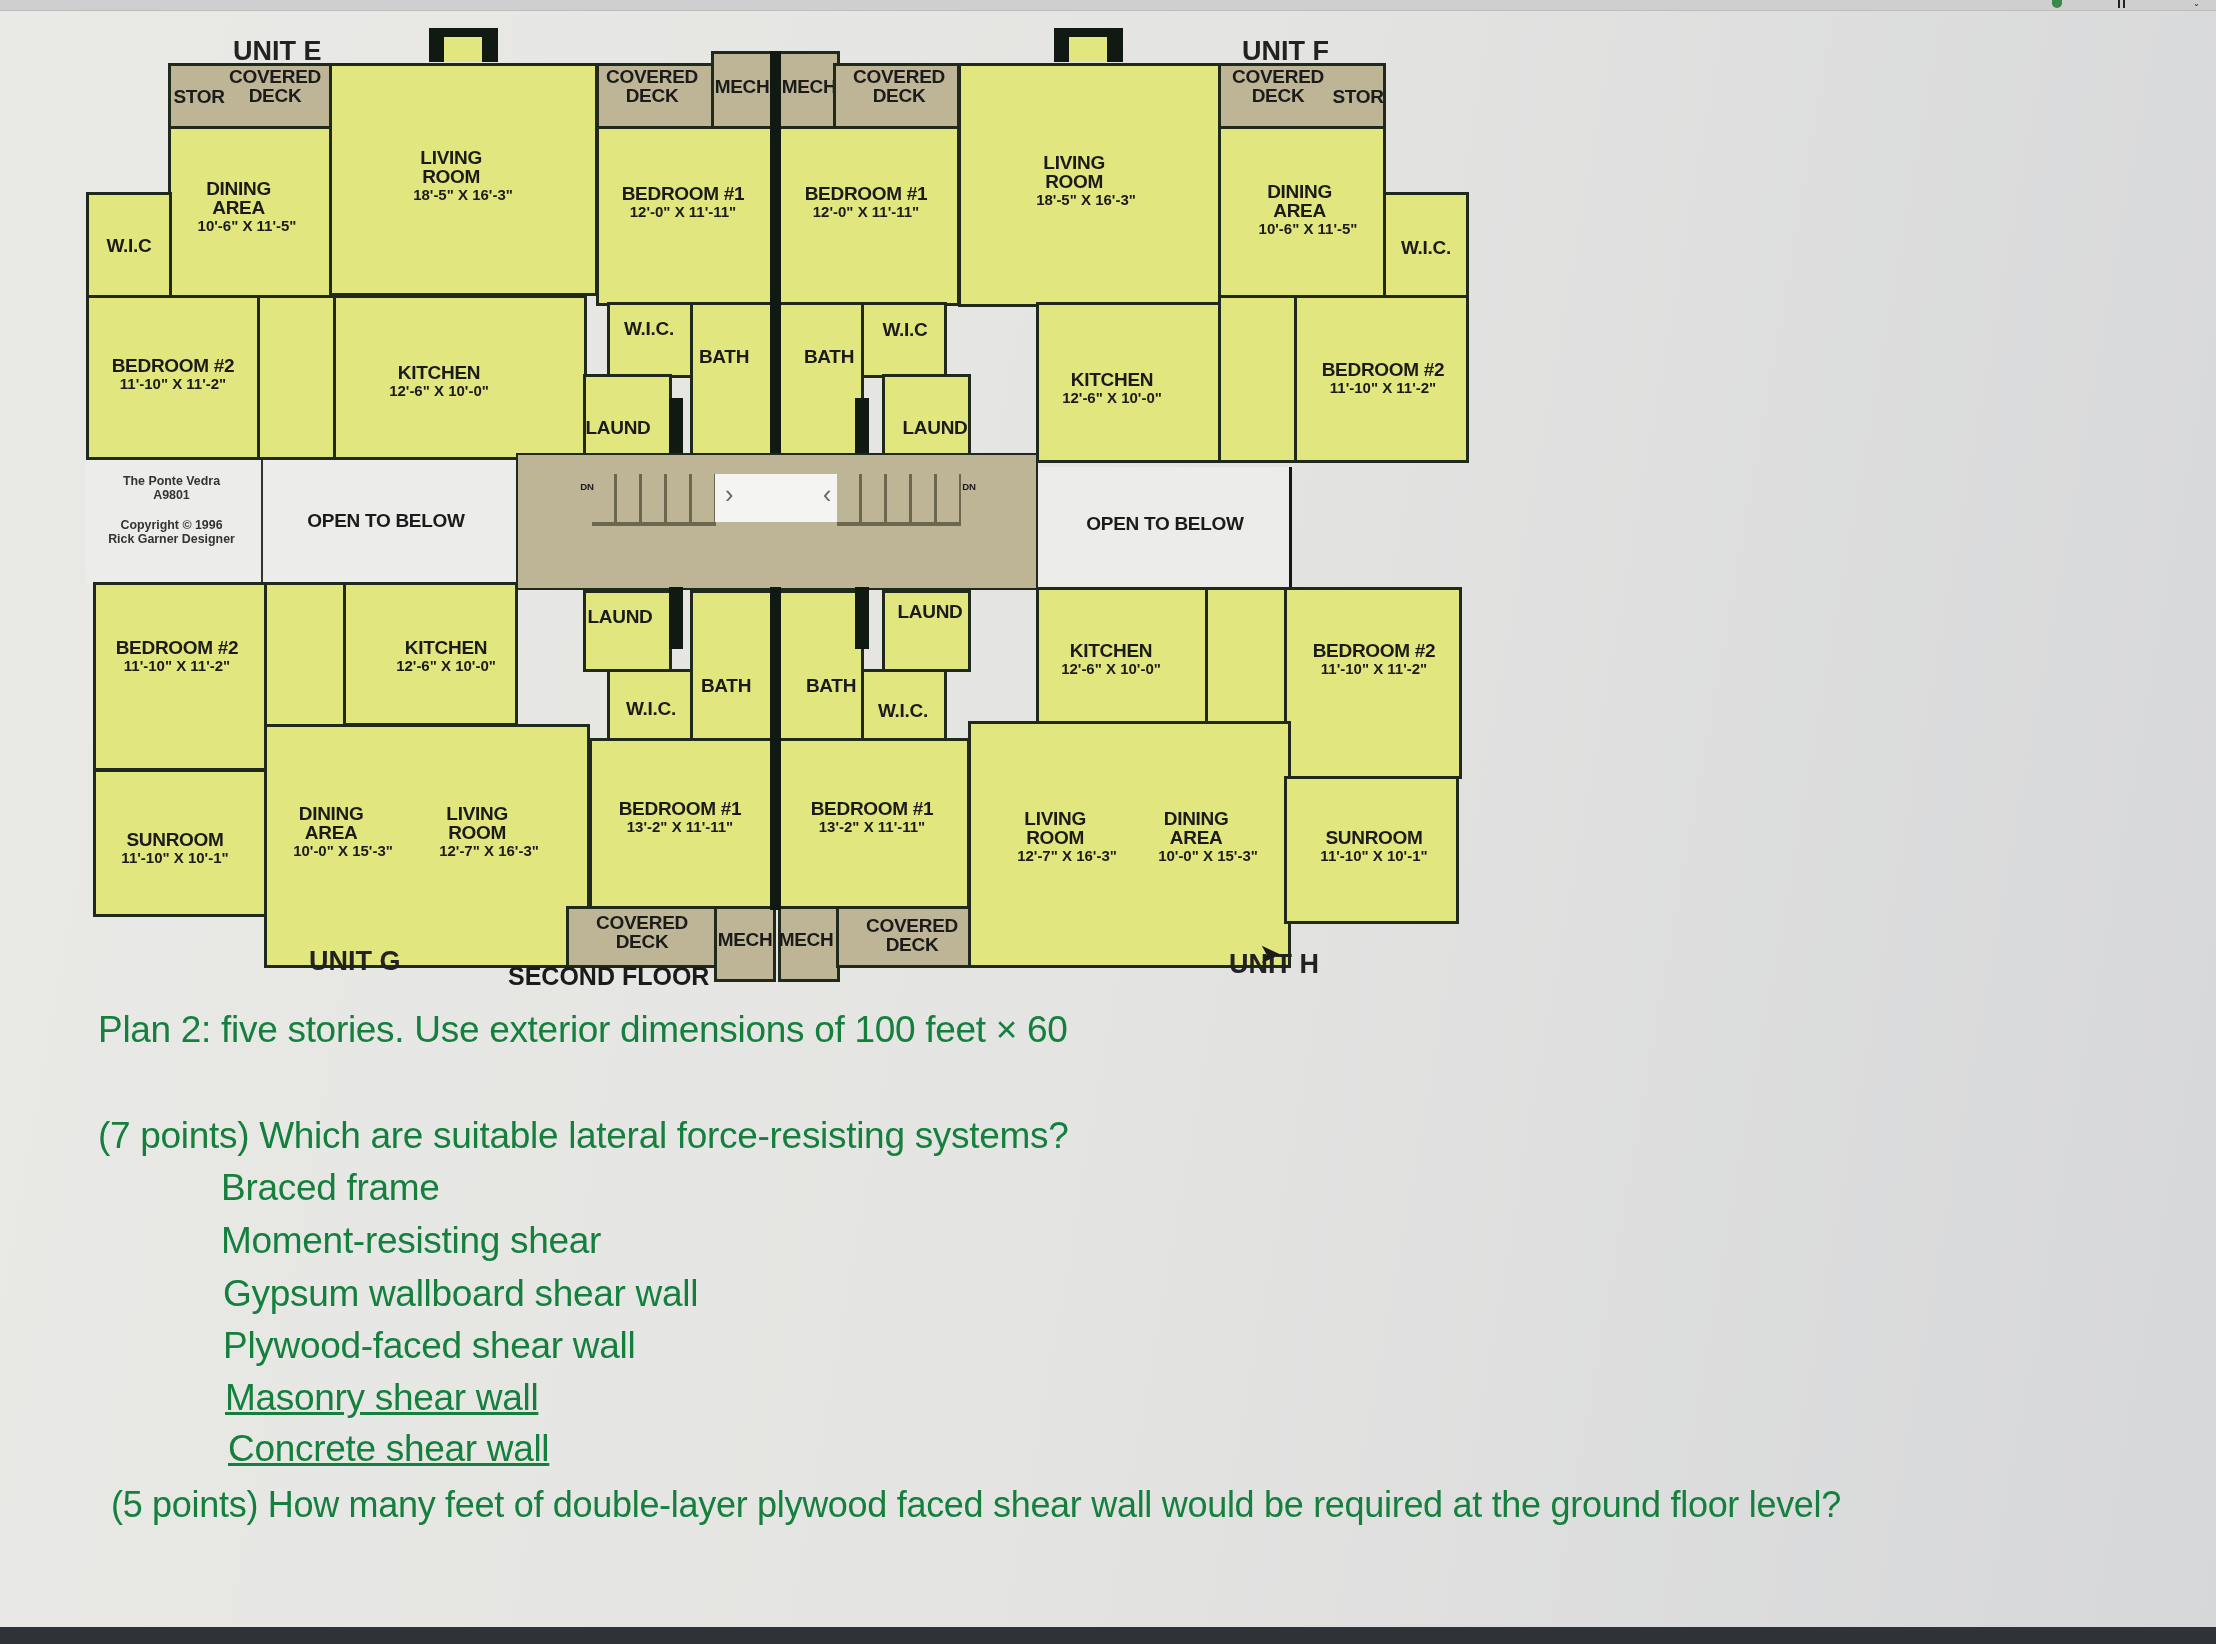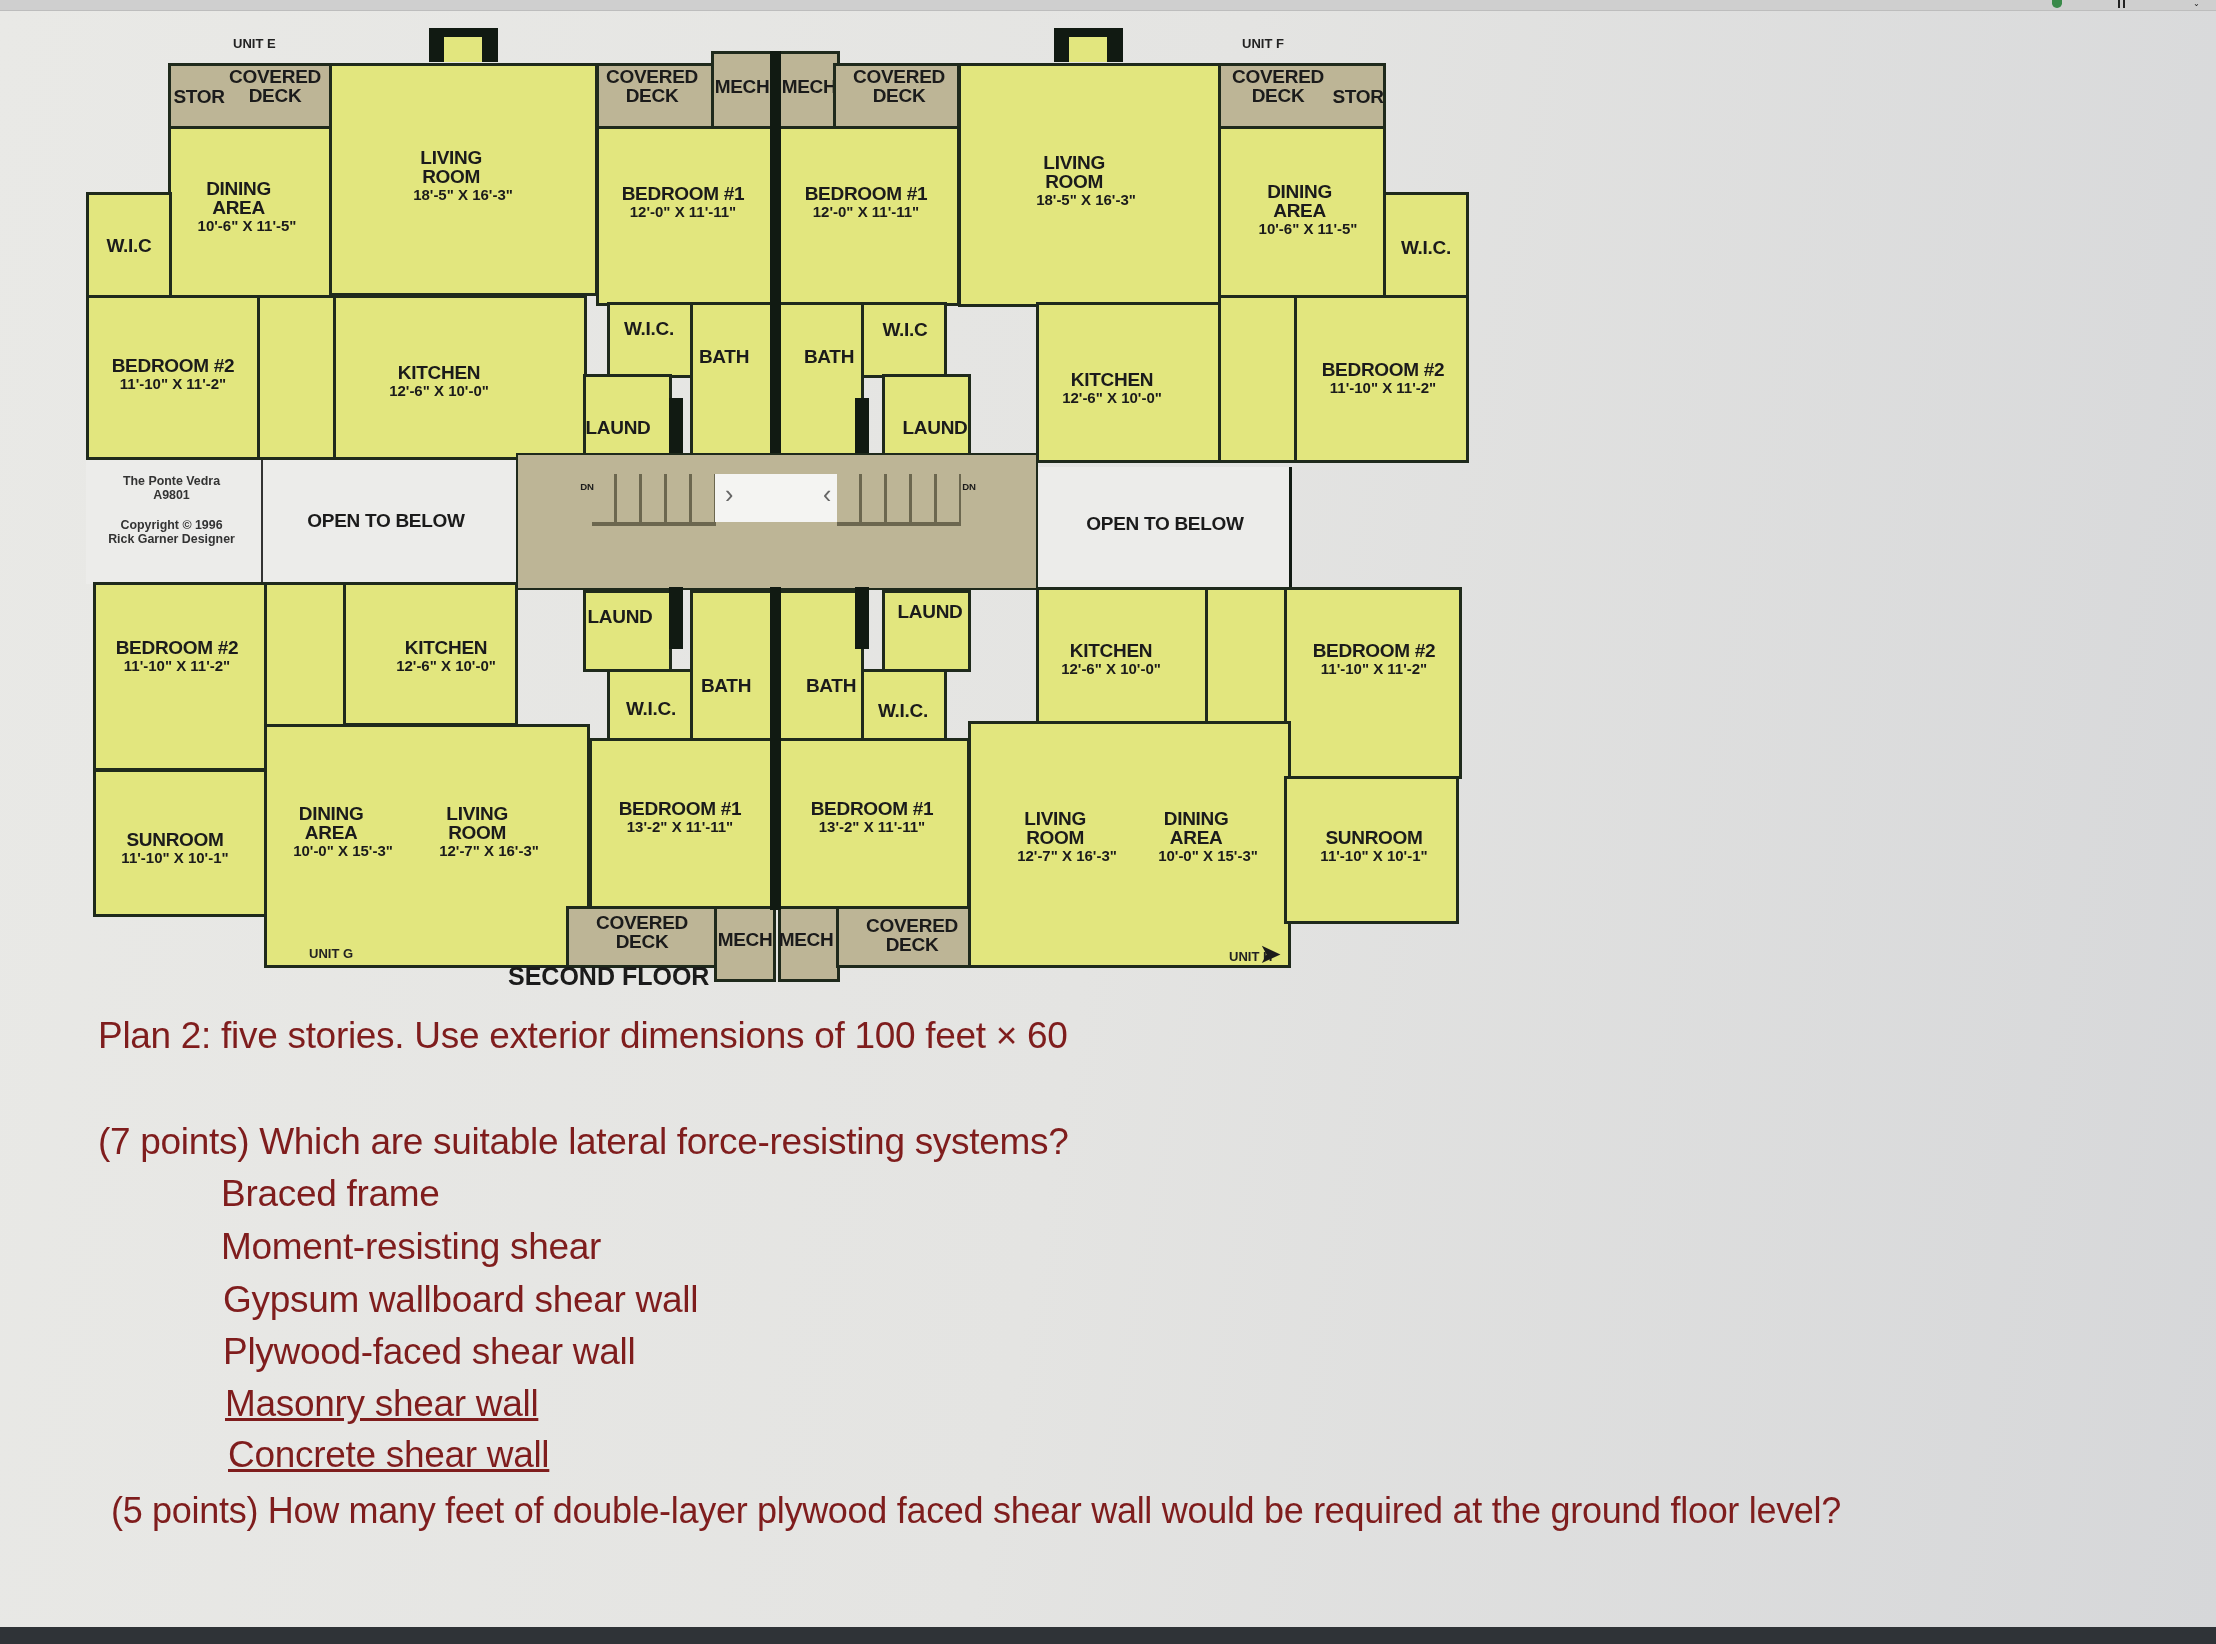--- a/index.html
+++ b/index.html
@@ -11,30 +11,30 @@
   .bottombar{position:absolute;left:0;bottom:0;width:2216px;height:18px;background:#2f3337;}
   .plan{position:absolute;left:0;top:0;width:1510px;height:1002px;}
   .room{position:absolute;background:#e2e67e;border:3.4px solid #1f2a1c;box-sizing:border-box;}
   .deck{position:absolute;background:#bdb596;border:3.4px solid #1f2a1c;box-sizing:border-box;}
   .open{position:absolute;background:#ececea;box-sizing:border-box;}
   .lbl{position:absolute;font-family:"Liberation Sans",sans-serif;font-weight:bold;color:#1b1b1b;
        text-align:center;line-height:1.0;transform:translate(-50%,-50%);white-space:nowrap;}
   .lbl .n{font-size:19px;letter-spacing:-0.3px;display:block;}
   .lbl .d{font-size:15px;display:block;margin-top:1.4px;}
   .small{font-size:15px;}
-  .unit-lbl{position:absolute;font-weight:bold;font-size:13px;color:#222;}
+  .unit-lbl{position:absolute;font-weight:bold;font-size:27px;color:#222;}
   .floor-lbl{position:absolute;font-weight:bold;font-size:25px;color:#1b1b1b;}
   .credit{position:absolute;font-size:12.4px;font-weight:bold;color:#333;text-align:center;line-height:1.15;}
   .stair{position:absolute;background:#bdb596;border:2.7px solid #1f2a1c;box-sizing:border-box;}
   .treads{position:absolute;background:repeating-linear-gradient(90deg,#bdb596 0 22px,#6c674f 22px 25px);border-bottom:4.1px solid #6c674f;}
   .void{position:absolute;background:#f4f4f2;}
   .wall-thick{position:absolute;background:#111a12;}
   .chimney{position:absolute;width:69px;height:34px;background:#111a12;}
   .chimney::after{content:"";position:absolute;left:15px;top:9.6px;width:38px;height:25px;background:#e2e67e;}
-  .q{position:absolute;font-family:"Liberation Sans",sans-serif;color:#7f1d1d;white-space:nowrap;letter-spacing:-0.3px;margin-top:6px;}
+  .q{position:absolute;font-family:"Liberation Sans",sans-serif;color:#15803d;white-space:nowrap;letter-spacing:-0.3px;}
   .q-main{font-size:37px;}
   .q-opt{font-size:37px;}
 </style>
 </head>
 <body>
 
 <div class="topbar">
   <div class="tb-icon" style="left:2052px;width:9.6px;background:#3a8a4a;border-radius:0 0 4.8px 4.8px;"></div>
   <div class="tb-icon" style="left:2118px;width:6.9px;border-left:2.1px solid #222;border-right:2.1px solid #222;box-sizing:border-box;"></div>
   <div class="tb-icon" style="left:2193px;width:13.7px;font-size:8.2px;line-height:8.2px;color:#222;">⌄</div>

